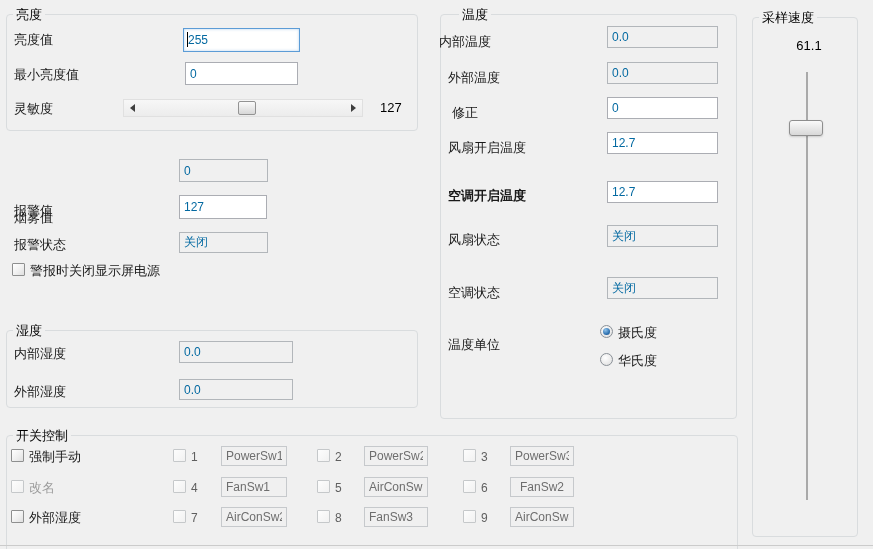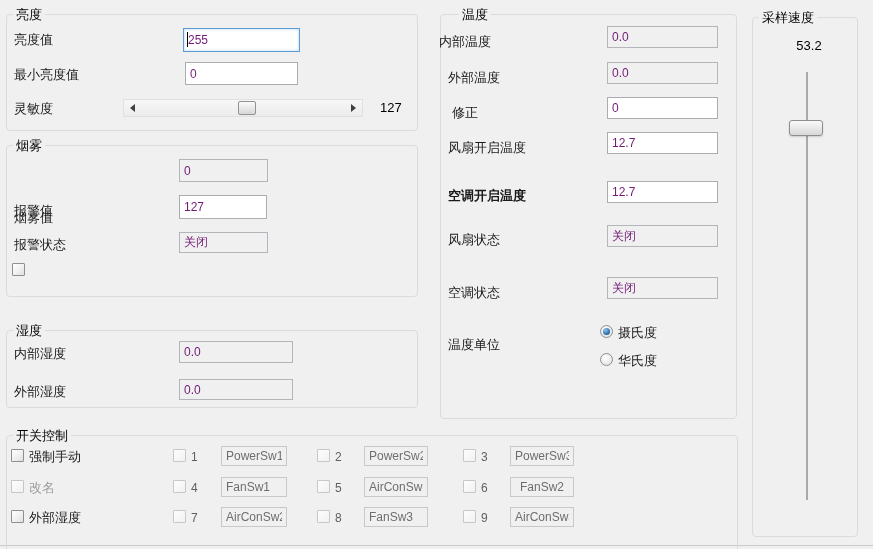--- a/index.html
+++ b/index.html
@@ -2,21 +2,21 @@
 <html><head>
 <meta charset="utf-8">
 <style>
   html,body{margin:0;padding:0;}
   .canvas{position:relative;width:873px;height:549px;background:#F0F0F0;
     font-family:"Liberation Sans","DejaVu Sans",sans-serif;font-size:13px;color:#1A1A1A;overflow:hidden;}
   .grp{position:absolute;border:1px solid #D9DCDE;border-radius:4px;box-sizing:border-box;}
   .ttl{position:absolute;top:-9px;left:6px;background:#F0F0F0;padding:0 3px;font-size:13px;color:#000;white-space:nowrap;}
   .lbl{position:absolute;white-space:nowrap;}
   .val{position:absolute;white-space:nowrap;color:#000;}
-  input.tb{position:absolute;border:1px solid #ABADB3;background:#fff;color:#701a75;
+  input.tb{position:absolute;border:1px solid #ABADB3;background:#fff;color:#0369a1;
     font:12px "Liberation Sans","DejaVu Sans",sans-serif;padding:0 4px;box-sizing:border-box;outline:none;}
   input.ro{background:#F0F0F0;border-color:#B2B6BA;}
   input.dis{background:#F0F0F0;border-color:#C6C9CC;color:#6E6E6E;}
   input.focus{border:1px solid #5C9CD6;box-shadow:inset 0 0 3px rgba(92,156,214,.45);}
   .caret{position:absolute;width:1px;height:15px;background:#000;}
   .cb{position:absolute;width:13px;height:13px;border:1px solid #8E8F8F;border-radius:1px;
     background:linear-gradient(135deg,#FFFFFF 0%,#F0F0F0 55%,#DFDFDF 100%);box-sizing:border-box;}
   .cb.dis{border-color:#C5C8CA;background:linear-gradient(135deg,#FDFDFD,#F1F1F1);}
   .cblbl{position:absolute;white-space:nowrap;}
   .cblbl.dis{color:#9B9B9B;}
@@ -51,30 +51,28 @@
   <span class="lbl" style="left:14px;top:66px;">最小亮度值</span>
   <input class="tb" style="left: 185px; top: 62px; width: 113px; height: 23px;" value="0">
   <span class="lbl" style="left:14px;top:100px;">灵敏度</span>
   <div class="sb">
     <span class="ar l"></span>
     <span class="ar r"></span>
     <div class="thumb"></div>
   </div>
   <span class="val" style="left:380px;top:100px;">127</span>
 
-  <div class="grp" style="left:6px;top:145px;width:412px;height:152px;">
-    <span class="ttl">烟雾</span>
-  </div>
   <span class="lbl" style="left:14px;top:177px;margin-top:32px;">烟雾值</span>
   <input class="tb ro" readonly="" style="left: 179px; top: 159px; width: 89px; height: 23px;" value="0">
   <span class="lbl" style="left:14px;top:202px;">报警值</span>
   <input class="tb" style="left: 179px; top: 195px; width: 88px; height: 24px;" value="127">
   <span class="lbl" style="left:14px;top:236px;">报警状态</span>
   <input class="tb ro" readonly="" style="left: 179px; top: 232px; width: 89px; height: 21px;" value="关闭">
   <div class="cb" style="left:12px;top:263px;"></div>
+  <span class="cblbl" style="left:30px;top:262px;">警报时关闭显示屏电源</span>
 
   <div class="grp" style="left:6px;top:330px;width:412px;height:78px;">
     <span class="ttl">湿度</span>
   </div>
   <span class="lbl" style="left:14px;top:345px;">内部湿度</span>
   <input class="tb ro" readonly="" style="left: 179px; top: 341px; width: 114px; height: 22px;" value="0.0">
   <span class="lbl" style="left:14px;top:383px;">外部湿度</span>
   <input class="tb ro" readonly="" style="left: 179px; top: 379px; width: 114px; height: 21px;" value="0.0">
 
   <div class="grp" style="left:440px;top:14px;width:297px;height:405px;">
@@ -96,21 +94,21 @@
   <input class="tb ro" readonly="" style="left: 607px; top: 277px; width: 111px; height: 22px;" value="关闭">
   <span class="lbl" style="left:448px;top:336px;">温度单位</span>
   <div class="radio sel" style="left:600px;top:325px;"></div>
   <span class="cblbl" style="left:618px;top:324px;">摄氏度</span>
   <div class="radio" style="left:600px;top:353px;"></div>
   <span class="cblbl" style="left:618px;top:352px;">华氏度</span>
 
   <div class="grp" style="left:752px;top:17px;width:106px;height:520px;">
     <span class="ttl">采样速度</span>
   </div>
-  <span class="val" style="left:752px;top:38px;width:114px;text-align:center;">53.2</span>
+  <span class="val" style="left:752px;top:38px;width:114px;text-align:center;">61.1</span>
   <div class="sl-track"></div>
   <div class="sl-thumb"></div>
 
   <div class="grp" style="left:6px;top:435px;width:732px;height:137px;">
     <span class="ttl">开关控制</span>
   </div>
   <div class="cb" style="left:11px;top:449px;"></div>
   <span class="cblbl" style="left:29px;top:448px;">强制手动</span>
   <div class="cb dis" style="left:11px;top:480px;"></div>
   <span class="cblbl dis" style="left:29px;top:479px;">改名</span>

